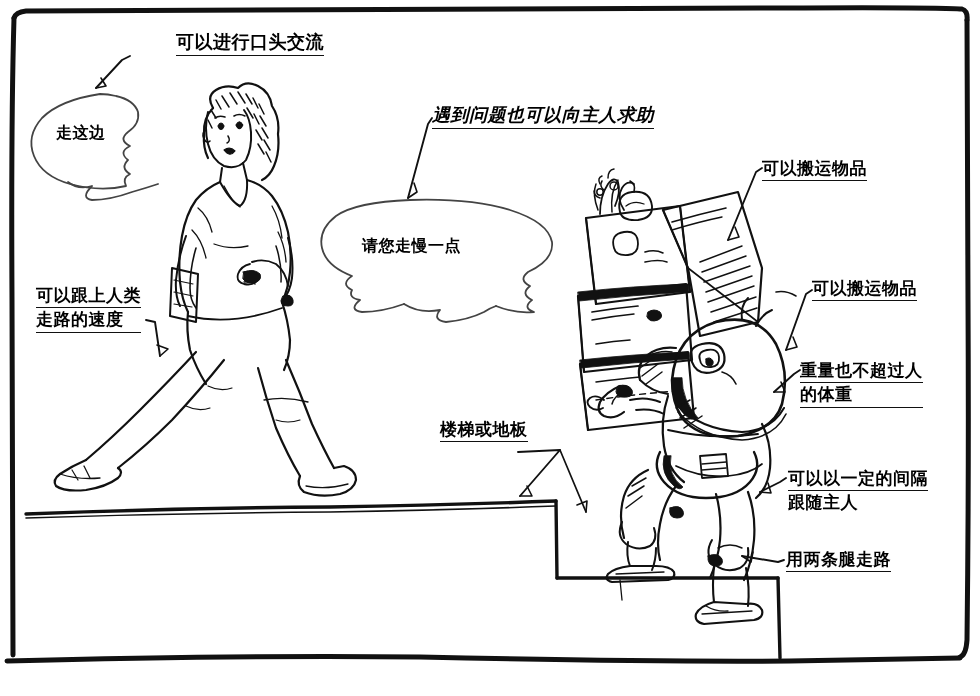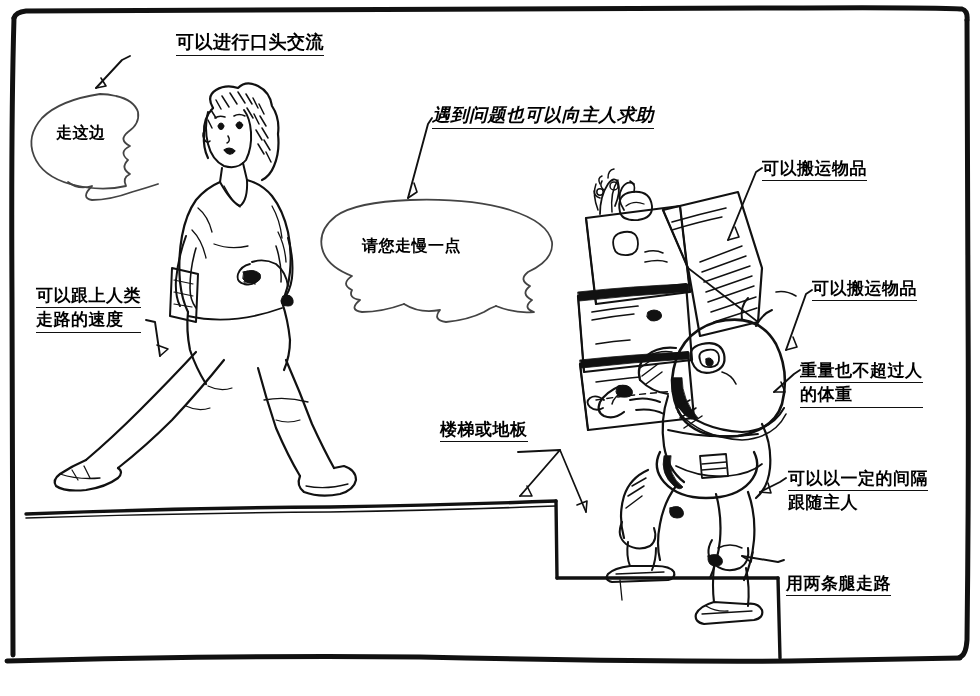--- a/index.html
+++ b/index.html
@@ -416,21 +416,21 @@
   <div class="label callout-17" style="left:788px; top:467px;">
     <span class="ln">可以以一定的间隔</span>
     <span class="ln nounder">跟随主人</span>
   </div>
 
   <div class="label callout-17" style="left:800px; top:359px;">
     <span class="ln">重量也不超过人</span>
     <span class="ln">的体重</span>
   </div>
 
-  <div class="label callout-17" style="left:786px; top:572px;">
+  <div class="label callout-17" style="left:786px; top:548px;">
     <span class="ln">用两条腿走路</span>
   </div>
 
   <div class="label callout-17" style="left:440px; top:418px;">
     <span class="ln">楼梯或地板</span>
   </div>
 
 </div>
 
 </body></html>

